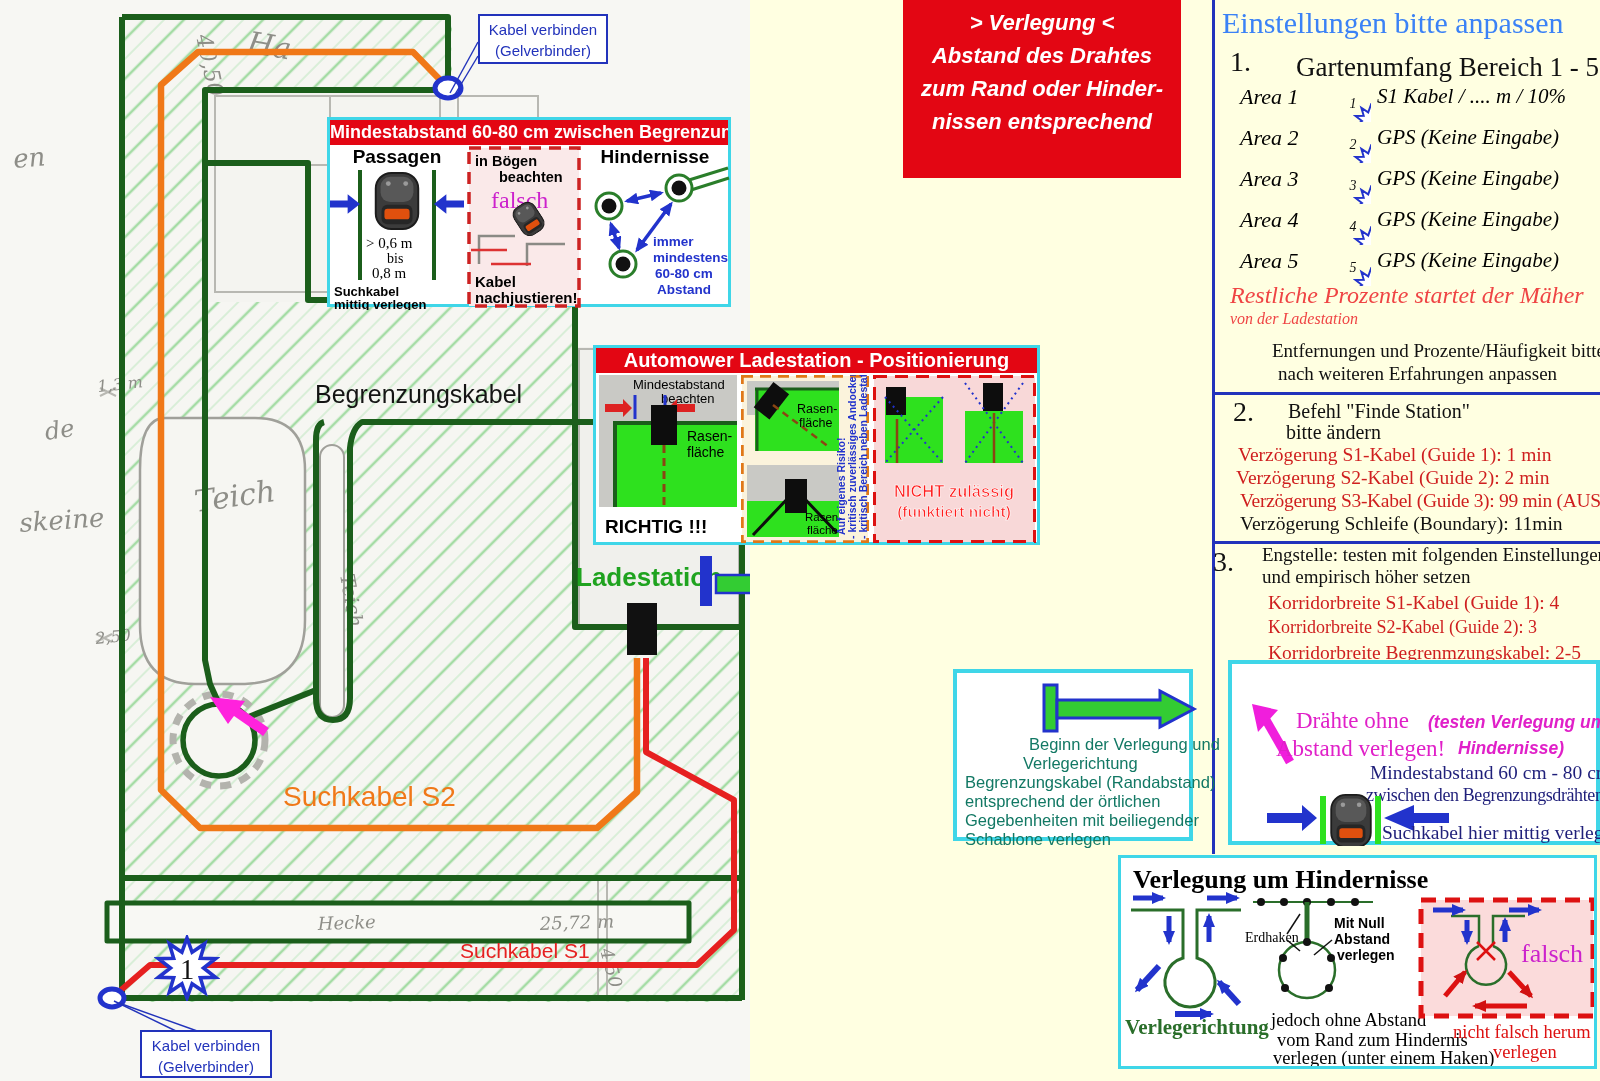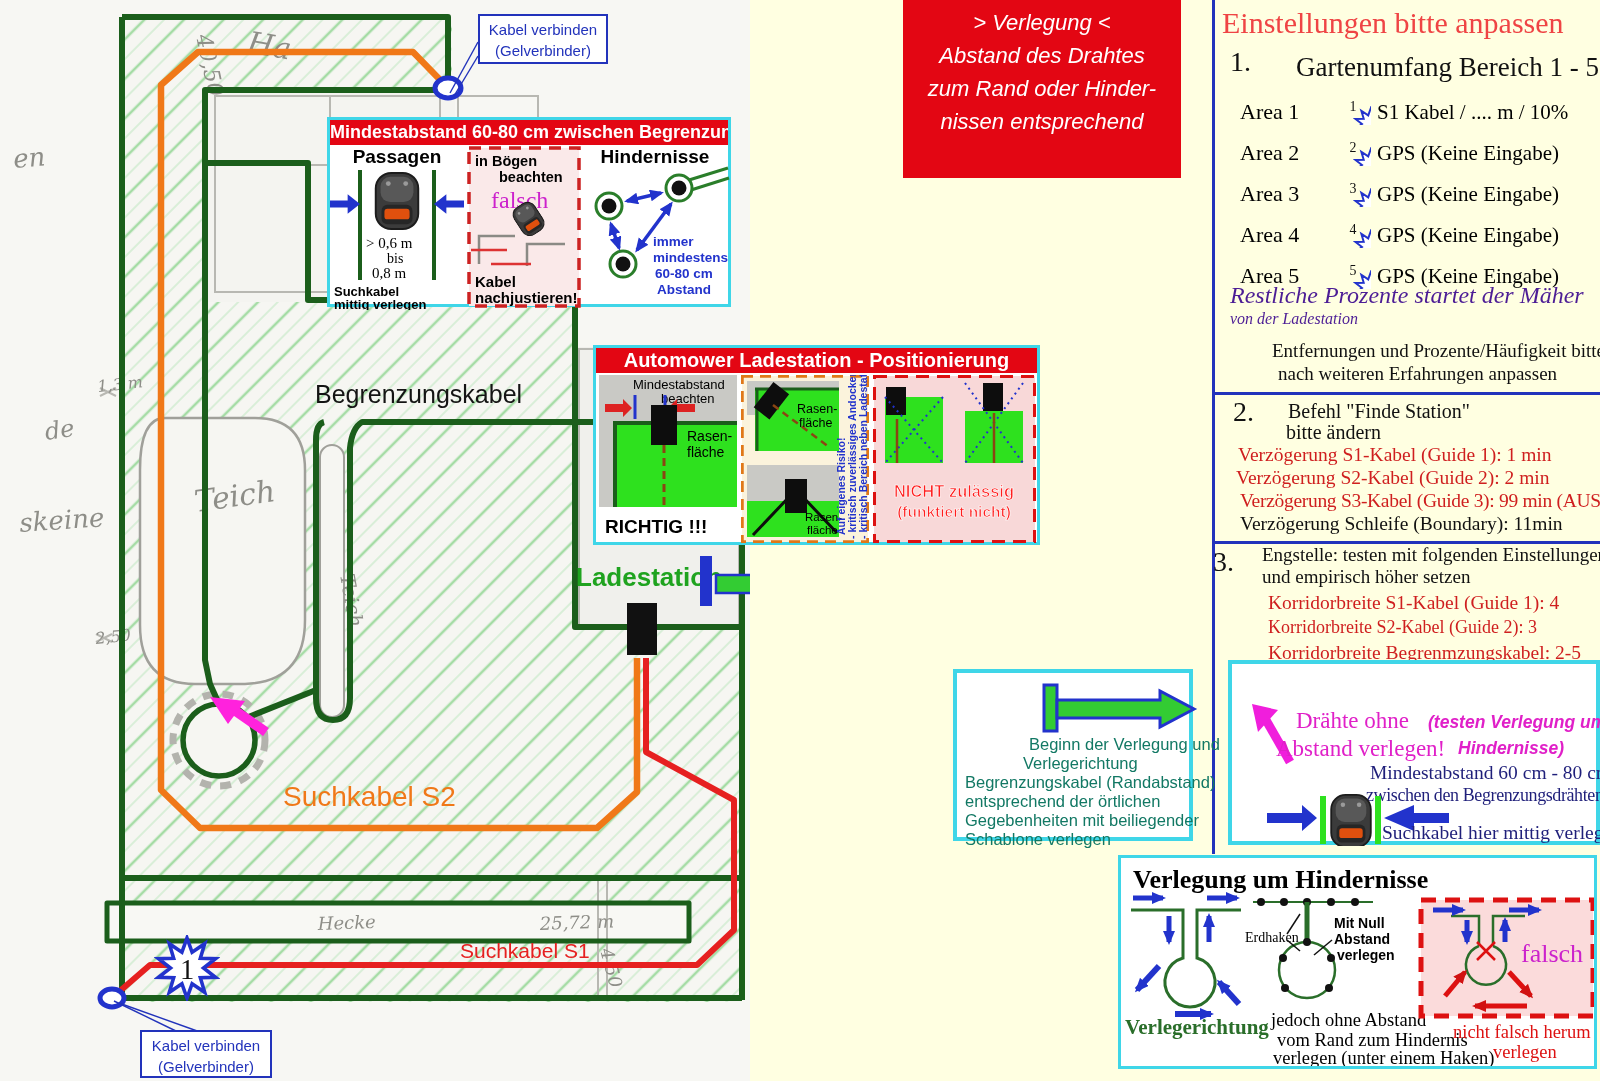--- a/index.html
+++ b/index.html
@@ -6,28 +6,28 @@
   .stage{position:relative;width:1600px;height:1081px;overflow:hidden;background:#FFFFE1;
          font-family:"Liberation Sans",sans-serif;}
   .abs{position:absolute;}
   svg text{font-family:"Liberation Sans",sans-serif;}
   text.hw{font-family:"DejaVu Serif",serif;font-style:italic;fill:#8e8e88;}
   text.serif{font-family:"Liberation Serif",serif;}
   .box-cyan{position:absolute;border:3px solid #3FD6E8;background:#fff;box-sizing:border-box;}
   .titlebar{background:#E30613;color:#fff;font-weight:bold;text-align:center;font-size:19px;line-height:25px;height:25px;white-space:nowrap;overflow:hidden;}
   .callout{position:absolute;border:2px solid #2233BB;background:#fff;color:#2233BB;
            font-size:15px;text-align:center;line-height:21px;padding-top:3px;box-sizing:border-box;}
-  .redbox{position:absolute;background:#E30613;color:#fff;font-style:italic;font-weight:normal;
+  .redbox{position:absolute;background:#E30613;color:#fff;font-style:italic;font-weight:bold;
           font-size:22px;text-align:center;line-height:33px;padding-top:6px;box-sizing:border-box;}
   .rp{position:absolute;white-space:nowrap;font-family:"Liberation Serif",serif;color:#111;}
   .rp.red{color:#CF1F1F;}
-  .rp.magenta{color:#ef4444;text-align:center;}
-  .rp.italred{color:#4c1d95;font-style:italic;}
+  .rp.magenta{color:#3b82f6;text-align:center;}
+  .rp.italred{color:#ef4444;font-style:italic;}
   .divider{position:absolute;background:#2233BB;height:3px;width:388px;left:1212px;}
-  .arearow{display:flex;align-items:flex-end;height:41px;font-family:"Liberation Serif",serif;}
+  .arearow{display:flex;align-items:flex-start;height:41px;font-family:"Liberation Serif",serif;font-style:italic;}
   .arearow .alabel{width:95px;font-size:22px;}
   .arearow .avalue{font-size:21px;padding-left:6px;white-space:nowrap;}
   .tealtxt{position:absolute;color:#127864;font-size:16.5px;white-space:nowrap;}
   .bb-magenta{position:absolute;color:#E020C8;font-family:"Liberation Serif",serif;font-size:23px;white-space:nowrap;}
   .bb-magitalic{position:absolute;color:#E020C8;font-style:italic;font-weight:bold;font-size:17.5px;white-space:nowrap;}
   .bb-navy{position:absolute;color:#1F1F7A;font-family:"Liberation Serif",serif;font-size:19px;white-space:nowrap;}
 </style>
 </head>
 <body>
 

